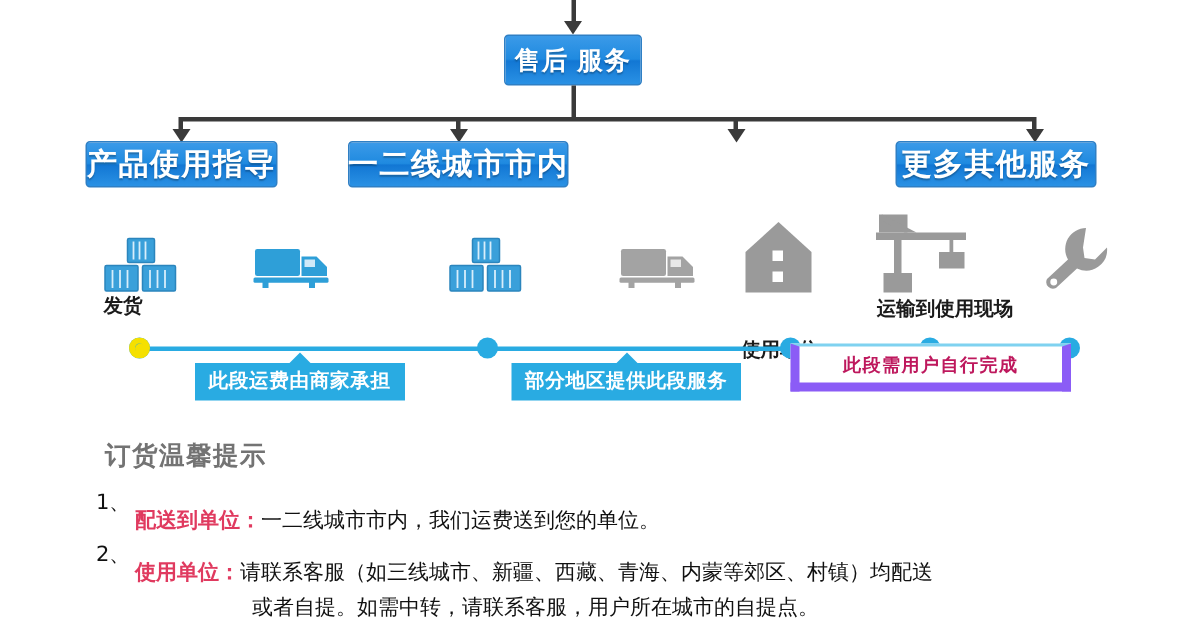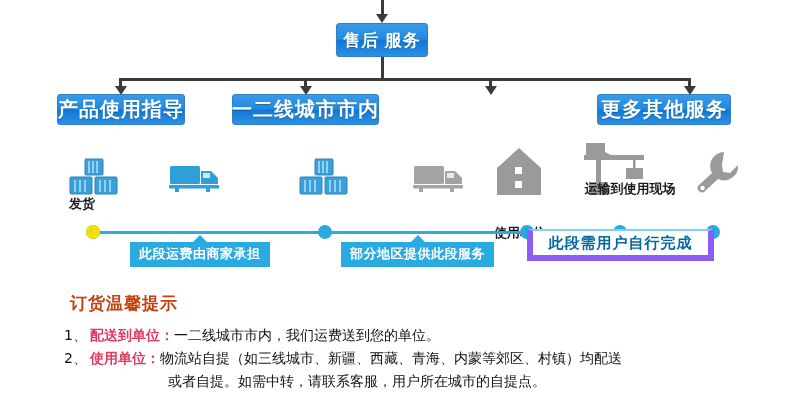--- a/index.html
+++ b/index.html
@@ -79,44 +79,44 @@
     width:0;height:0;
     border-left:7px solid transparent;
     border-right:7px solid transparent;
     border-bottom:7px solid #29abe2;
   }
   .bracket{
     position:absolute;
     border:6px solid #8b5cf6;
     border-top:2px solid #7fd2f0;
     background:#ffffff;
-    color:#0369a1;
-    font-size:15px;font-weight:bold;
+    color:#be185d;
+    font-size:12px;font-weight:bold;
     display:flex;align-items:center;justify-content:center;
     box-sizing:border-box;
     font-family:"DejaVu Sans","Liberation Sans",sans-serif;
     letter-spacing:1px;
   }
 
   
   .notes{position:absolute;left:64px;top:292px;width:700px;}
   .notes-title{
-    font-size:17px;font-weight:bold;color:#c2410c;
+    font-size:17px;font-weight:bold;color:#737373;
     font-family:"DejaVu Sans","Liberation Sans",sans-serif;
     letter-spacing:1px;margin:0 0 10px 6px;
   }
   .note-row{
     display:flex;align-items:flex-start;
     font-size:14px;line-height:21px;color:#111111;
     font-family:"DejaVu Sans","Liberation Sans",sans-serif;
     margin-bottom:2px;
   }
   .note-num{width:26px;flex:0 0 26px;color:#111;text-align:left;}
   .note-key{color:#e03a5f;font-weight:bold;white-space:nowrap;}
-  .note-body{flex:1;}
+  .note-body{flex:1;margin-top:12px;}
   .note-cont{padding-left:104px;}
 </style>
 </head>
 <body>
 
 <div class="canvas">
 
   <div class="vline" style="left:381px;top:0;height:18px;"></div>
   <div class="arrow" style="left:376px;top:14px;"></div>
 
@@ -226,21 +226,21 @@
         <rect x="8" y="1" width="19" height="12"></rect>
         <path d="M6 13 h60 v5 h-60 z"></path>
         <path d="M10 1 L33 13 L25 13 L8 4 Z"></path>
         <rect x="18" y="16" width="5" height="26"></rect>
         <rect x="11" y="40" width="19" height="13"></rect>
         <rect x="55" y="16" width="2.5" height="12"></rect>
         <rect x="48" y="26" width="17" height="11"></rect>
       </g>
     </svg>
   </div>
-  <div class="lbl" style="left:630px;top:180px;text-align:right;">运输到使用现场</div>
+  <div class="lbl" style="left:630px;top:197px;text-align:right;">运输到使用现场</div>
 
   <div class="icon" style="left:694px;top:150px;width:46px;height:46px;">
     <svg width="46" height="46" viewBox="0 0 46 46">
       <path d="M30 2 a14 14 0 0 0 -12 21 L4 36 a4.5 4.5 0 0 0 6 6 L24 29 A14 14 0 0 0 44 15 l-8 8 l-7 -1 l-1 -7 z" fill="#9a9a9a"></path>
       <circle cx="8.5" cy="38" r="2.3" fill="#ffffff"></circle>
     </svg>
   </div>
 
   <div class="tl-line" style="left:93px;top:231px;width:620px;"></div>
 
@@ -270,21 +270,21 @@
     <div class="note-row">
       <span class="note-num">1、</span>
       <span class="note-body">
         <span class="note-key">配送到单位：</span><span>一二线城市市内，我们运费送到您的单位。</span>
       </span>
     </div>
 
     <div class="note-row">
       <span class="note-num">2、</span>
       <span class="note-body">
-        <span class="note-key">使用单位：</span><span>物流站自提（如三线城市、新疆、西藏、青海、内蒙等郊区、村镇）均配送</span>
+        <span class="note-key">使用单位：</span><span>请联系客服（如三线城市、新疆、西藏、青海、内蒙等郊区、村镇）均配送</span>
       </span>
     </div>
 
     <div class="note-row note-cont">
       <span>或者自提。如需中转，请联系客服，用户所在城市的自提点。</span>
     </div>
   </div>
 
 </div>
 

